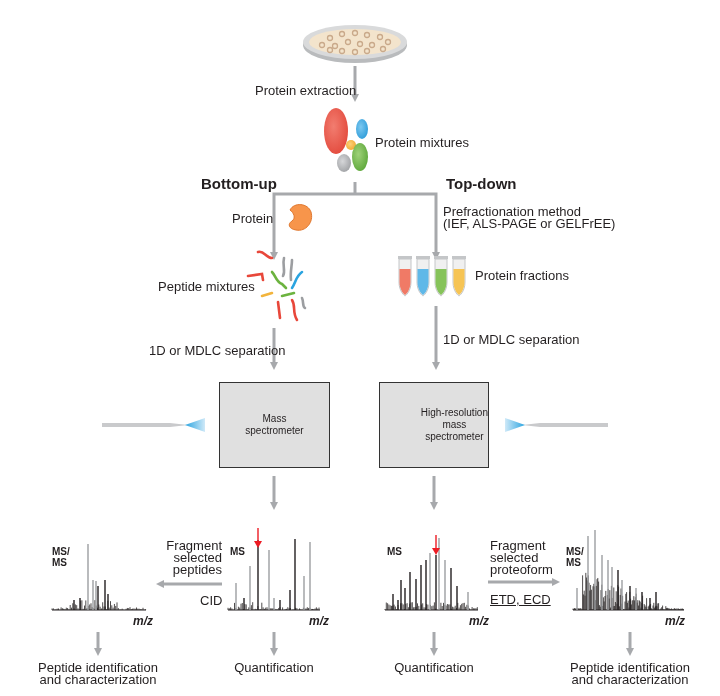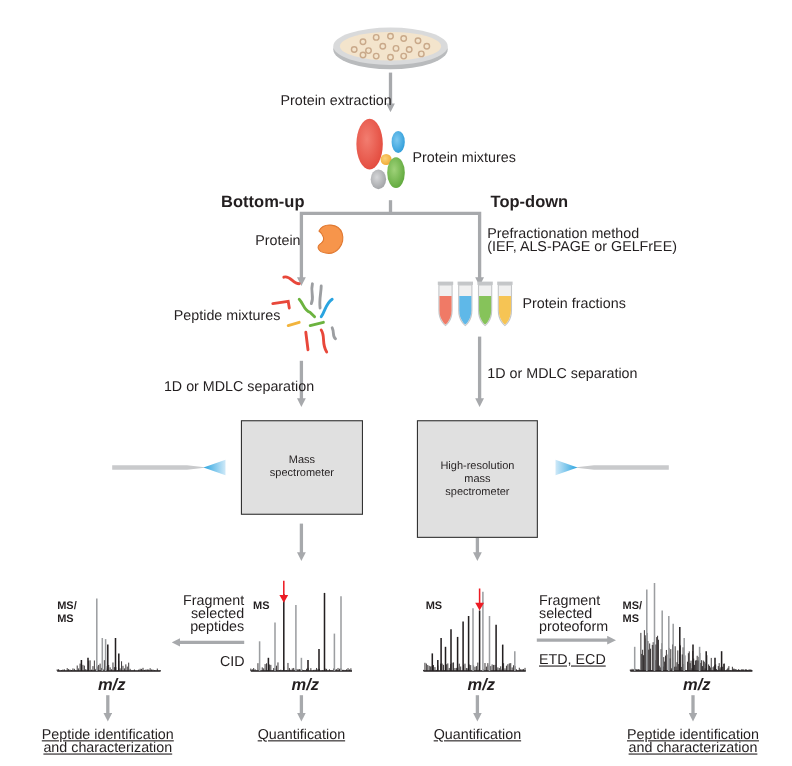--- a/index.html
+++ b/index.html
@@ -3,24 +3,24 @@
   <meta charset="utf-8">
   <style>
     html, body { margin: 0; padding: 0; background: #ffffff; }
     body { width: 720px; height: 696px; position: relative; overflow: hidden;
            font-family: "Liberation Sans", sans-serif; color: #231f20; }
     .lbl { position: absolute; font-size: 13px; line-height: 12px; color: #231f20; white-space: nowrap; }
     .head { position: absolute; font-size: 15px; font-weight: bold; color: #231f20; }
     .box { position: absolute; background: #e0e0e0; border: 1px solid #333; box-sizing: border-box;
            display: flex; align-items: center; justify-content: center; text-align: center;
            font-size: 10px; line-height: 12px; }
-    .mz { position: absolute; font-size: 15px; font-weight: bold; font-style: italic; }
+    .mz { position: absolute; font-size: 12px; font-weight: bold; font-style: italic; margin-left: 44px; }
     .msl { position: absolute; font-size: 10px; font-weight: bold; line-height: 11px; }
     svg.abs { position: absolute; left: 0; top: 0; }
-    .center { text-align: center; text-decoration: underline; }
+    .center { text-align: center; }
     .right { text-align: right; }
   </style>
 </head>
 <body>
 
 <svg class="abs" width="720" height="696" viewBox="0 0 720 696">
   <defs>
     <marker id="ah" markerWidth="8" markerHeight="8" refX="4" refY="4" orient="auto" markerUnits="userSpaceOnUse">
       <path d="M0,0 L8,4 L0,8 Z" fill="#a7a9ac"></path>
     </marker>
@@ -599,21 +599,21 @@
 
 <div class="lbl" style="left:149px;top:345px;">1D or MDLC separation</div>
 <div class="lbl" style="left:443px;top:334px;">1D or MDLC separation</div>
 
 <div class="box" style="left:219px;top:382px;width:111px;height:86px;">
   <div>
     <div>Mass</div>
     <div>spectrometer</div>
   </div>
 </div>
-<div class="box" style="left:379px;top:382px;width:110px;height:107px;">
+<div class="box" style="left:379px;top:382px;width:110px;height:86px;justify-content:flex-end;">
   <div>
     <div>High-resolution</div>
     <div>mass</div>
     <div>spectrometer</div>
   </div>
 </div>
 
 <div class="msl" style="left:52px;top:546px;">
   <div>MS/</div>
   <div>MS</div>

